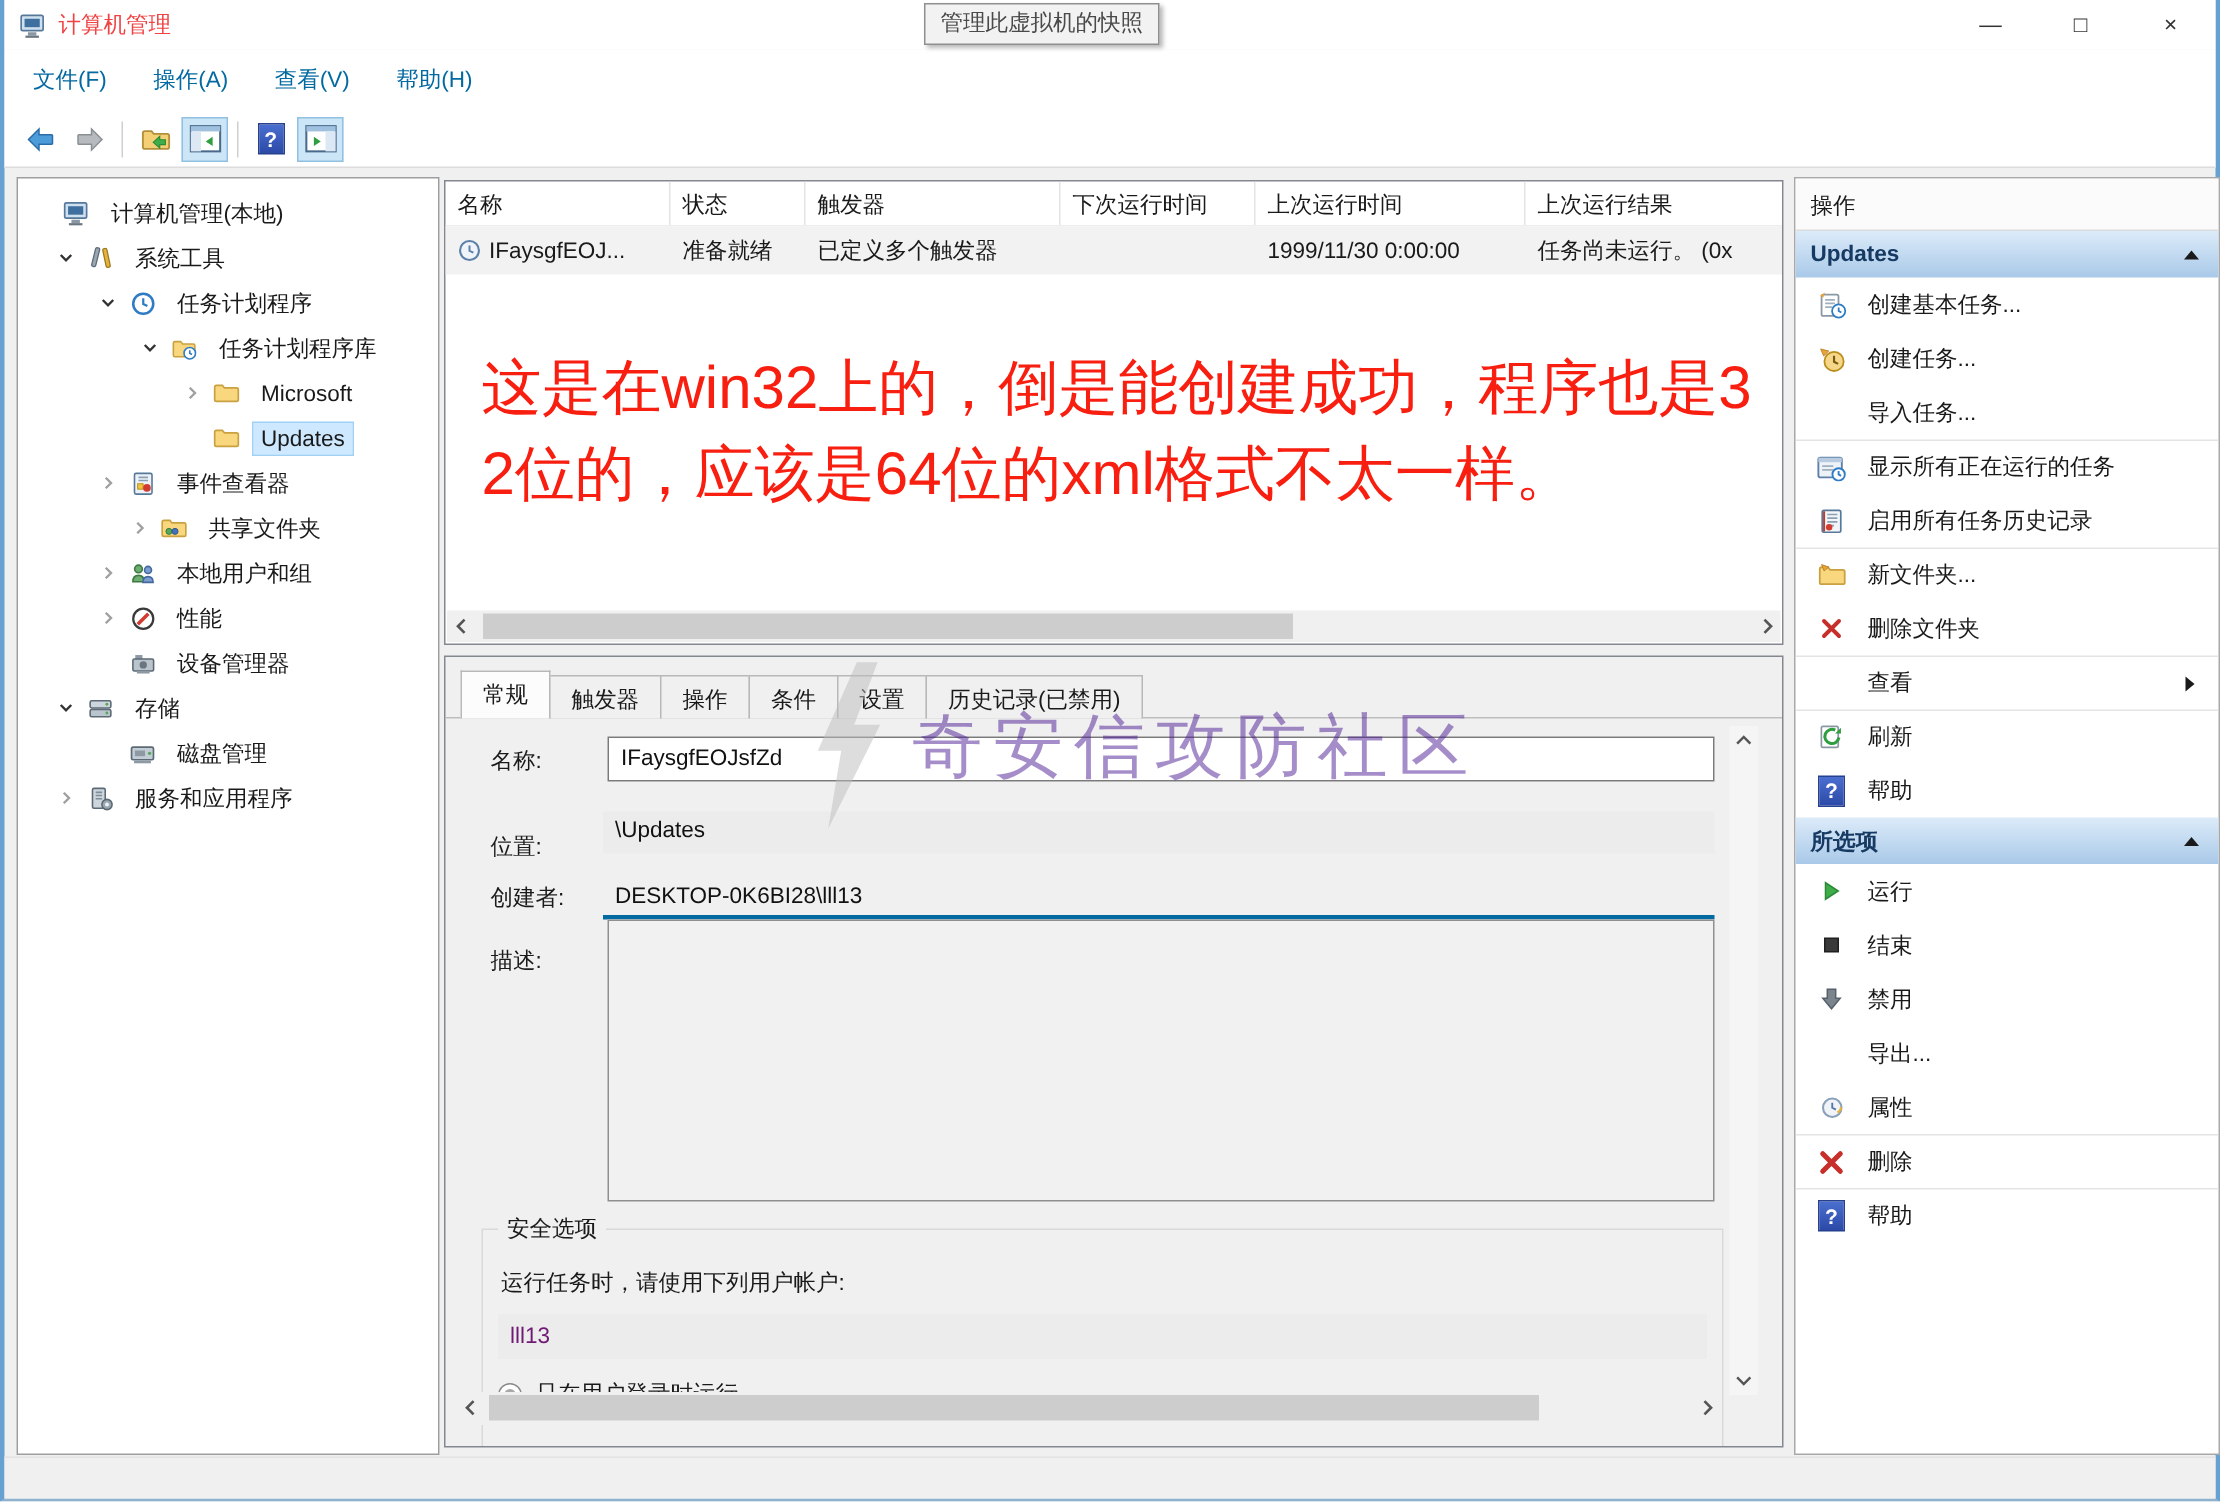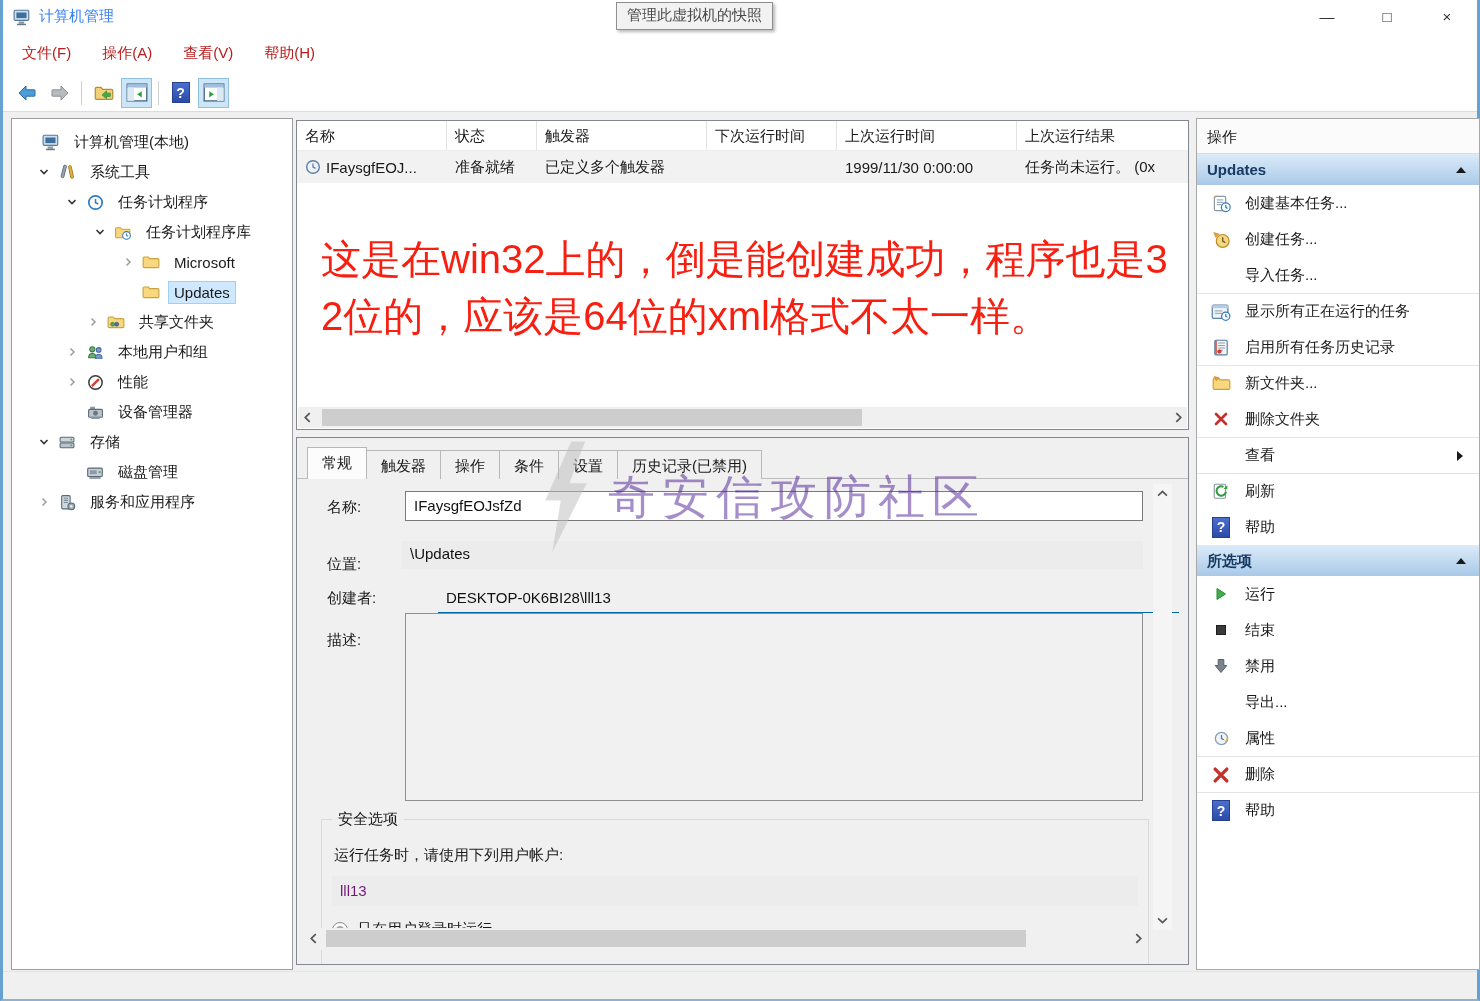--- a/index.html
+++ b/index.html
@@ -4,32 +4,32 @@
 <style>
   * { margin:0; padding:0; box-sizing:border-box; }
   html,body { width:1480px; height:1001px; overflow:hidden; }
   body { font-family:"Liberation Sans", sans-serif; background:#fff; position:relative; }
   .window { position:absolute; inset:0; background:#f0f0f0;
             border-left:3px solid #66a1d2; border-right:3px solid #66a1d2; border-bottom:2px solid #8fb2d0; }
 
   
   .titlebar { position:absolute; top:0; left:0; right:0; height:33px; background:#fff;
               display:flex; align-items:center; padding-left:10px; }
-  .title-text { font-size:15px; color:#3b82f6; margin-left:8px;font-family:Liberation Mono, monospace; }
+  .title-text { font-size:15px; color:#ef4444; margin-left:8px;font-family:Liberation Mono, monospace; }
   .win-controls { position:absolute; right:0; top:0; height:33px; display:flex; }
   .win-btn { width:60px; height:33px; display:grid; place-items:center; font-size:15px; color:#333; }
 
   .vm-tooltip { position:absolute; left:613px; top:2px; z-index:60; background:#f2f2f2;
                 border:1px solid #8f8f8f; box-shadow:2px 2px 3px rgba(0,0,0,.28);
                 padding:3px 10px 4px; font-size:15px; color:#4a4a4a; white-space:nowrap; }
 
   
   .menubar { position:absolute; top:33px; left:0; right:0; height:41px; background:#fff;
              display:flex; align-items:center; padding-left:8px; }
-  .menu-item { font-size:15px; color:#b91c1c; padding:6px 11px; margin-right:9px; }
+  .menu-item { font-size:15px; color:#0369a1; padding:6px 11px; margin-right:9px; }
   .toolbar { position:absolute; top:74px; left:0; right:0; height:38px; background:#fff;
              border-bottom:1px solid #dcdcdc; display:flex; align-items:center; padding-left:8px; }
   .tb-btn { width:31px; height:30px; display:grid; place-items:center; border:1px solid transparent; margin-right:2px; }
   .tb-btn.toggled { background:#cde6f7; border-color:#92c0e0; }
   .tb-sep { width:1px; height:24px; background:#cfcfcf; margin:0 6px 0 4px; }
 
   
   .left-pane { position:absolute; left:8px; top:118px; width:282px; bottom:29px; background:#fff;
                border:1px solid #9e9e9e; overflow:hidden; padding-top:8px; }
   .trow { display:flex; align-items:center; height:30px; font-size:15px; color:#1a1a1a; white-space:nowrap; }
@@ -60,21 +60,21 @@
   .tab { padding:6px 14px 7px; font-size:15px; color:#1a1a1a; background:#f0f0f0;
          border:1px solid #b8b8b8; border-bottom:none; margin-right:-1px; height:29px; }
   .tab.active { background:#fcfcfc; height:32px; position:relative; z-index:3; }
   .tabline { position:absolute; top:40px; left:0; right:0; height:1px; background:#bdbdbd; }
   .detail-body { position:absolute; left:0; right:0; top:41px; bottom:0; }
   .f-label { position:absolute; left:30px; font-size:15px; color:#1a1a1a; }
   .name-input { position:absolute; left:108px; top:12px; width:738px; height:30px; background:#fff;
                 border:1px solid #7a7a7a; font-size:15px; color:#111; padding:5px 8px; }
   .flat-value { position:absolute; left:105px; font-size:15px; color:#111; padding:4px 8px; }
   .loc-strip { top:62px; width:741px; background:#ececec; height:28px; }
-  .creator-line { top:106px; width:741px; border-bottom:1px solid #0369a1; height:28px;margin-left:36px; }
+  .creator-line { top:106px; width:741px; border-bottom:3px solid #0369a1; height:28px; }
   .desc-box { position:absolute; left:108px; top:134px; width:738px; height:188px; background:#f1f1f1;
               border:1px solid #8f8f8f; }
   .sec-group { position:absolute; left:24px; top:340px; width:828px; height:180px;
                border:1px solid #d9d9d9; }
   .sec-legend { position:absolute; top:-10px; left:10px; background:#f0f0f0; padding:0 6px; font-size:15px; color:#1a1a1a; }
   .sec-instr { position:absolute; left:12px; top:26px; font-size:15px; color:#1a1a1a; }
   .sec-account { position:absolute; left:10px; top:56px; width:806px; height:30px; background:#ececec;
                  font-size:15px; color:#701a75; padding:6px 8px; }
   .sec-radio { position:absolute; left:10px; top:100px; display:flex; align-items:center; gap:9px;
                font-size:15px; color:#1a1a1a; }
@@ -251,20 +251,36 @@
     </div>
     <div class="trow" style="padding-left:104px">
       <span class="exp"></span>
       <span class="ticon">
           <svg width="18" height="16" viewBox="0 0 16 14">
             <path d="M1 3.5 q0-1 1-1 h3.6 l1.2 1.5 H14 q1 0 1 1 V11 q0 1-1 1 H2 q-1 0-1-1 z" fill="#f9d77e" stroke="#caa140"></path>
           </svg>
         </span>
       <span class="tlabel selected">Updates</span>
     </div>
+    <div class="trow" style="padding-left:48px">
+      <span class="exp">
+          <svg width="12" height="12" viewBox="0 0 12 12">
+            <path d="M4.5 2.5 L8 6 L4.5 9.5" fill="none" stroke="#a0a0a0" stroke-width="1.6"></path>
+          </svg>
+        </span>
+      <span class="ticon">
+          <svg width="17" height="17" viewBox="0 0 16 16">
+            <rect x="2.5" y="1.5" width="11" height="13" rx="1" fill="#eef2f6" stroke="#56789a"></rect>
+            <path d="M5 4 h6 M5 6 h6" stroke="#8aa0b5"></path>
+            <rect x="4.5" y="8" width="3.4" height="3.4" fill="#f3c53a" stroke="#b98e1b" stroke-width=".6"></rect>
+            <circle cx="10.3" cy="10.6" r="2.4" fill="#d23b2f"></circle>
+          </svg>
+        </span>
+      <span class="tlabel">事件查看器</span>
+    </div>
     <div class="trow" style="padding-left:69px">
       <span class="exp">
           <svg width="12" height="12" viewBox="0 0 12 12">
             <path d="M4.5 2.5 L8 6 L4.5 9.5" fill="none" stroke="#a0a0a0" stroke-width="1.6"></path>
           </svg>
         </span>
       <span class="ticon">
           <svg width="18" height="16" viewBox="0 0 16 14">
             <path d="M1 3.5 q0-1 1-1 h3.6 l1.2 1.5 H14 q1 0 1 1 V11 q0 1-1 1 H2 q-1 0-1-1 z" fill="#f9d77e" stroke="#caa140"></path>
             <circle cx="5" cy="9" r="1.8" fill="#58a55c" stroke="#2c7a30" stroke-width=".5"></circle>

